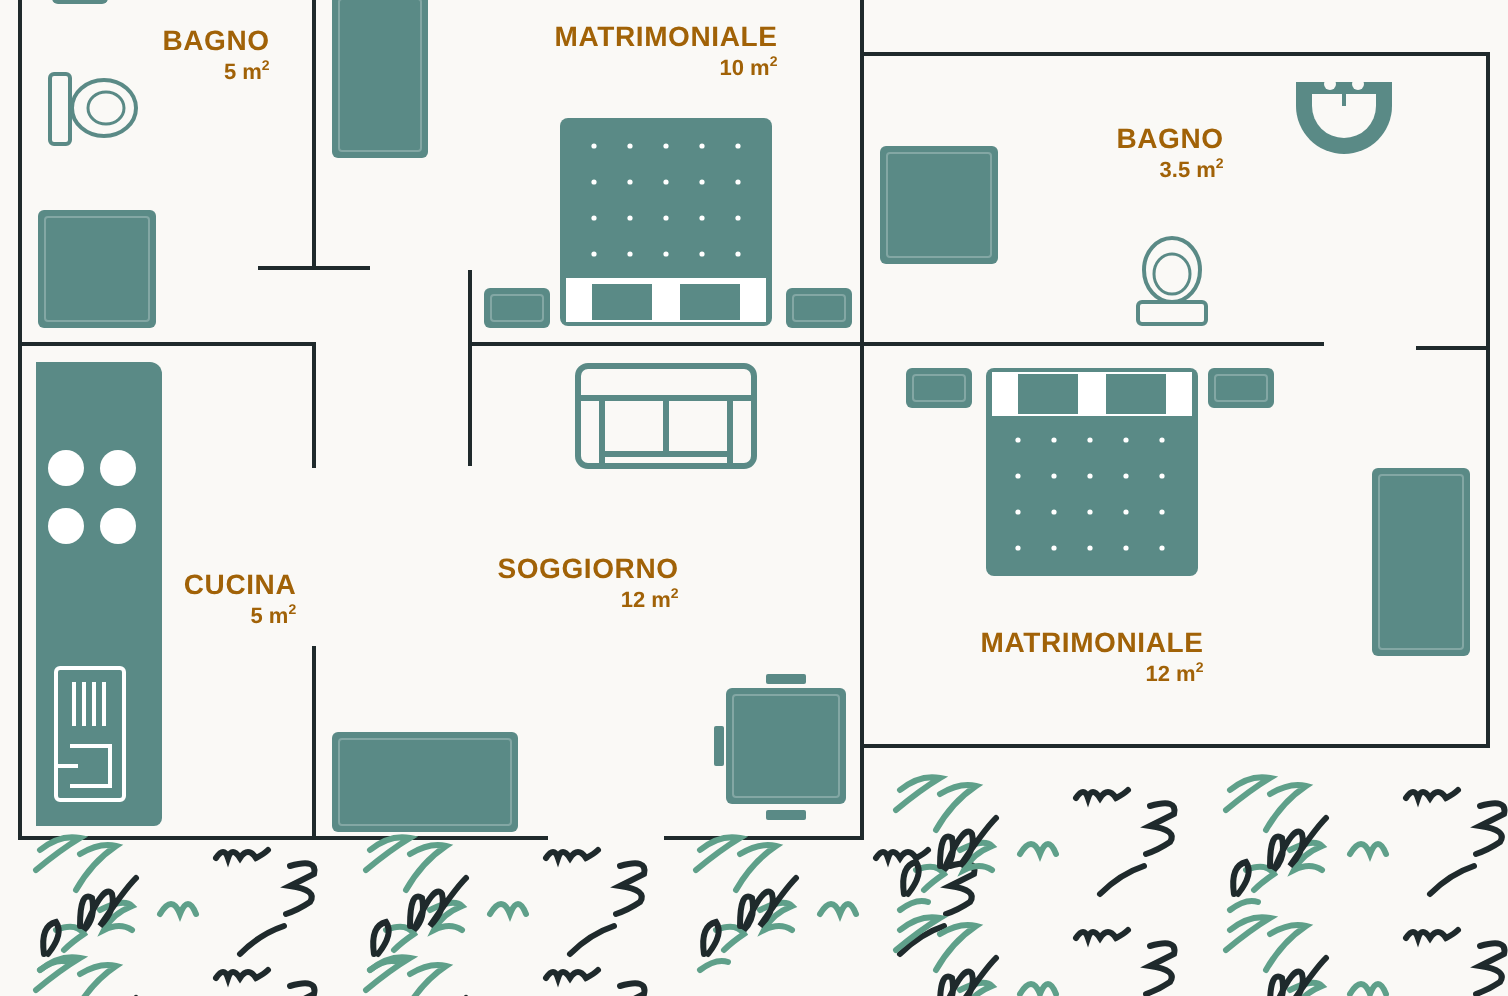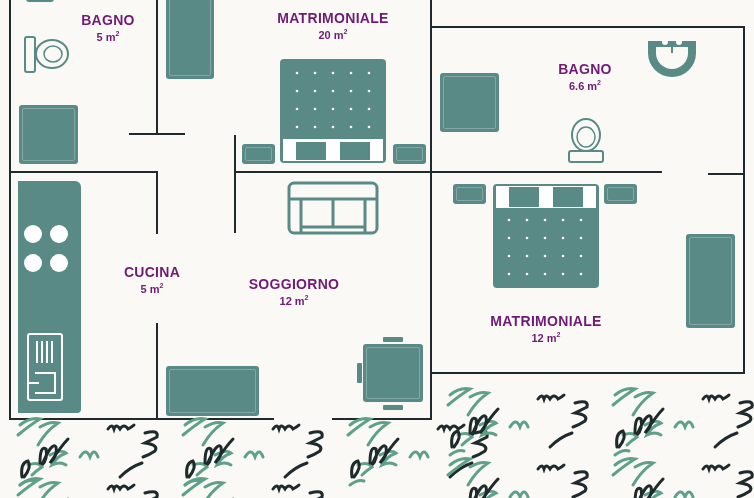--- a/index.html
+++ b/index.html
@@ -1,21 +1,21 @@
 <!DOCTYPE html>
 <html><head>
 <meta charset="utf-8">
 <style>
   html, body { margin:0; padding:0; }
   body { width:754px; height:498px; background:#faf9f6; position:relative; overflow:hidden;
          font-family:"Liberation Sans", sans-serif; }
   .wall { position:absolute; background:#1f2a2c; }
   .furn { position:absolute; background:#5a8a86; border-radius:3px; box-sizing:border-box; }
   .furn.inner::after { content:""; position:absolute; inset:3px; border:1px solid rgba(255,255,255,0.25); border-radius:2px; }
-  .label { position:absolute; text-align:center; color:#701a75; transform:translateX(-50%); }
+  .label { position:absolute; text-align:right; color:#a16207; transform:translateX(-50%); }
   .label .name { font-weight:bold; font-size:14px; letter-spacing:0.3px; display:block; }
   .label .area { font-weight:bold; font-size:11px; display:block; margin-top:2px; }
   .label sup { font-size:7px; }
   svg { position:absolute; }
 </style>
 </head>
 <body>
 
 <div class="wall" style="left:9px;top:0;width:2px;height:420px;"></div>
 <div class="wall" style="left:156px;top:0;width:2px;height:133px;"></div>
@@ -42,21 +42,21 @@
 </svg>
 <div class="furn inner" style="left:19px;top:105px;width:59px;height:59px;"></div>
 <div class="label" style="left:108px;top:12px;">
   <span class="name">BAGNO</span>
   <span class="area"><span>5 m</span><sup>2</sup></span>
 </div>
 
 <div class="furn inner" style="left:166px;top:-4px;width:48px;height:83px;"></div>
 <div class="label" style="left:333px;top:10px;">
   <span class="name">MATRIMONIALE</span>
-  <span class="area"><span>20 m</span><sup>2</sup></span>
+  <span class="area"><span>10 m</span><sup>2</sup></span>
 </div>
 <svg style="left:280px;top:59px;" width="106" height="104" viewBox="0 0 106 104">
   <rect x="0" y="0" width="106" height="104" rx="4" fill="#5a8a86"></rect>
   <rect x="3" y="80" width="100" height="22" fill="#ffffff"></rect>
   <rect x="16" y="83" width="30" height="18" fill="#5a8a86"></rect>
   <rect x="60" y="83" width="30" height="18" fill="#5a8a86"></rect>
   <g fill="#ffffff">
     <circle cx="17" cy="14" r="1.3"></circle>
       <circle cx="35" cy="14" r="1.3"></circle>
       <circle cx="53" cy="14" r="1.3"></circle>
@@ -90,42 +90,42 @@
     <circle cx="33" cy="7" r="3" fill="#faf9f6"></circle>
   <rect x="25" y="6" width="2" height="12" fill="#5a8a86"></rect>
 </svg>
 <svg style="left:567px;top:118px;" width="38" height="46" viewBox="0 0 38 46">
   <ellipse cx="19" cy="17" rx="14" ry="16" fill="none" stroke="#5a8a86" stroke-width="2"></ellipse>
   <ellipse cx="19" cy="19" rx="9" ry="10" fill="none" stroke="#5a8a86" stroke-width="1.5"></ellipse>
   <rect x="2" y="33" width="34" height="11" rx="2" fill="none" stroke="#5a8a86" stroke-width="2"></rect>
 </svg>
 <div class="label" style="left:585px;top:61px;">
   <span class="name">BAGNO</span>
-  <span class="area"><span>6.6 m</span><sup>2</sup></span>
+  <span class="area"><span>3.5 m</span><sup>2</sup></span>
 </div>
 
 <div class="furn" style="left:18px;top:181px;width:63px;height:232px;border-radius:0 6px 4px 0;"></div>
 <svg style="left:22px;top:223px;" width="48" height="52" viewBox="0 0 48 52">
   <circle cx="11" cy="11" r="9" fill="#ffffff"></circle>
     <circle cx="37" cy="11" r="9" fill="#ffffff"></circle>
   <circle cx="11" cy="40" r="9" fill="#ffffff"></circle>
     <circle cx="37" cy="40" r="9" fill="#ffffff"></circle>
 </svg>
 <svg style="left:27px;top:333px;" width="36" height="68" viewBox="0 0 36 68">
   <rect x="1" y="1" width="34" height="66" rx="2" fill="none" stroke="#ffffff" stroke-width="2"></rect>
   <g stroke="#ffffff" stroke-width="2">
       <line x1="10" y1="8" x2="10" y2="30"></line>
       <line x1="15" y1="8" x2="15" y2="30"></line>
       <line x1="20" y1="8" x2="20" y2="30"></line>
       <line x1="25" y1="8" x2="25" y2="30"></line>
     </g>
   <path d="M8 40 H28 V60 H8" fill="none" stroke="#ffffff" stroke-width="2"></path>
   <line x1="2" y1="50" x2="12" y2="50" stroke="#ffffff" stroke-width="2"></line>
 </svg>
-<div class="label" style="left:120px;top:264px;margin-left:32px;">
+<div class="label" style="left:120px;top:284px;">
   <span class="name">CUCINA</span>
   <span class="area"><span>5 m</span><sup>2</sup></span>
 </div>
 
 <svg style="left:287px;top:181px;" width="92" height="54" viewBox="0 0 92 54">
   <rect x="2" y="2" width="88" height="50" rx="5" fill="none" stroke="#5a8a86" stroke-width="3"></rect>
   <line x1="2" y1="18" x2="90" y2="18" stroke="#5a8a86" stroke-width="3"></line>
   <line x1="14" y1="18" x2="14" y2="52" stroke="#5a8a86" stroke-width="3"></line>
   <line x1="78" y1="18" x2="78" y2="52" stroke="#5a8a86" stroke-width="3"></line>
   <line x1="46" y1="18" x2="46" y2="46" stroke="#5a8a86" stroke-width="3"></line>

